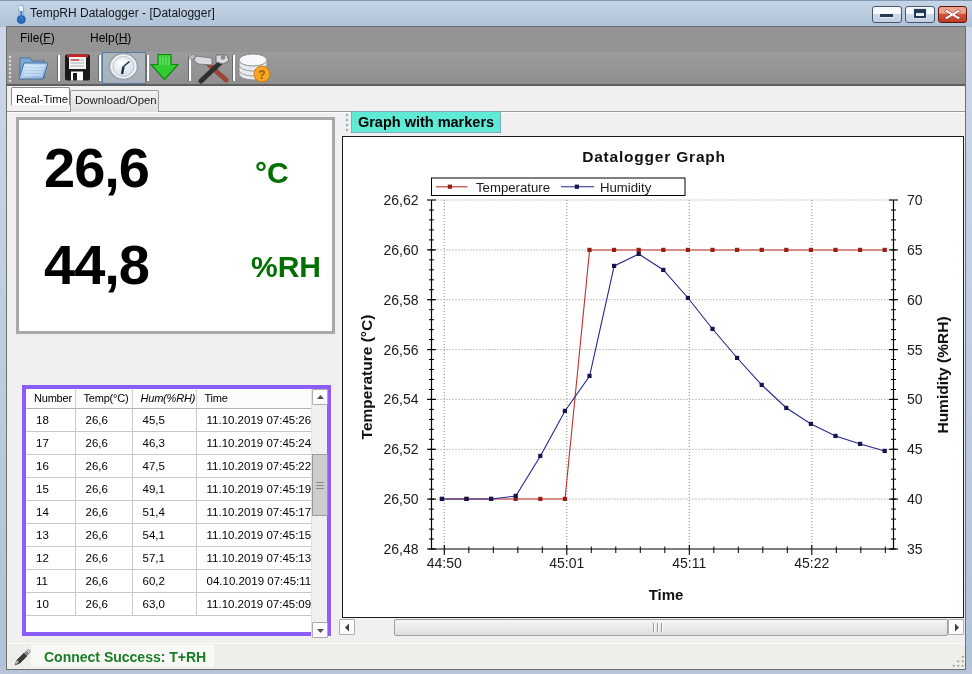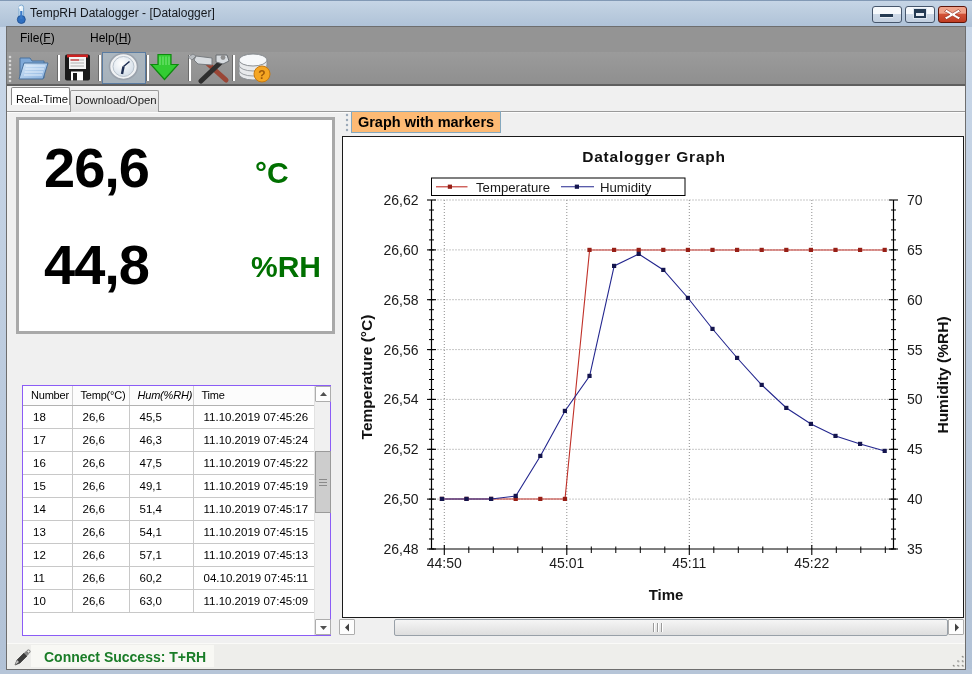--- a/index.html
+++ b/index.html
@@ -24,23 +24,23 @@
 
 #toolbar { left:7px; top:52px; width:958px; height:34px; background:linear-gradient(#9b9b9b,#8f8f8f); border-bottom:2px solid #5f5f5f; }
 
 #tabstrip-line { left:7px; top:111px; width:958px; height:2px; background:#fcfcfc; border-top:1px solid #9a9a9a; }
 .tab { font-size:12px; color:#111; }
 #tab1 { left:11px; top:87px; width:59px; height:18px; background:#fff; border:1px solid #898989; border-bottom:none; border-radius:2px 2px 0 0; padding:5px 0 0 4px; z-index:5; white-space:nowrap; font-size:11.4px; }
 #tab2 { left:70px; top:90px; width:89px; height:22px; white-space:nowrap; font-size:11.4px; padding:3px 0 0 4px !important; background:linear-gradient(#f3f3f3,#dedede); border:1px solid #9a9a9a; border-bottom:none; border-radius:2px 2px 0 0; padding:3px 0 0 6px; color:#222; }
 
 #bigbox { left:16px; top:117px; width:319px; height:217px; background:#fff; border:3px solid #a9a9a9; }
 
-#datatable { left:22px; top:385px; width:309px; height:251px; background:#fff; border:1px solid #8b5cf6; }
-
-#gwm { left:351px; top:111px; width:150px; height:22px; background:#fdba74; border:1px solid #85a8be; font-size:14.5px; font-weight:bold; text-align:center; padding-top:1.5px; }
+#datatable { left:22px; top:385px; width:309px; height:251px; background:#fff; border:4px solid #8b5cf6; }
+
+#gwm { left:351px; top:111px; width:150px; height:22px; background:#5eead4; border:1px solid #85a8be; font-size:14.5px; font-weight:bold; text-align:center; padding-top:1.5px; }
 
 #chartpanel { left:342px; top:136px; width:622px; height:482px; background:#fff; border:1px solid #1a1a1a; }
 
 #hscroll { left:339px; top:619px; width:626px; height:17px; background:#f0f0f0; }
 
 #statusbar { left:7px; top:643px; width:958px; height:26px; background:#eeeeeb; border-top:1px solid #fafaf8; }
 #statuspanel { left:31px; top:645px; width:183px; height:22px; background:#f8f8f4; }
 #statustext { left:44px; top:649px; font-size:14px; font-weight:bold; color:#1a7d28; }
 
 #dtab { border-collapse:collapse; width:293px; table-layout:fixed; font-size:11.5px; color:#000; }

